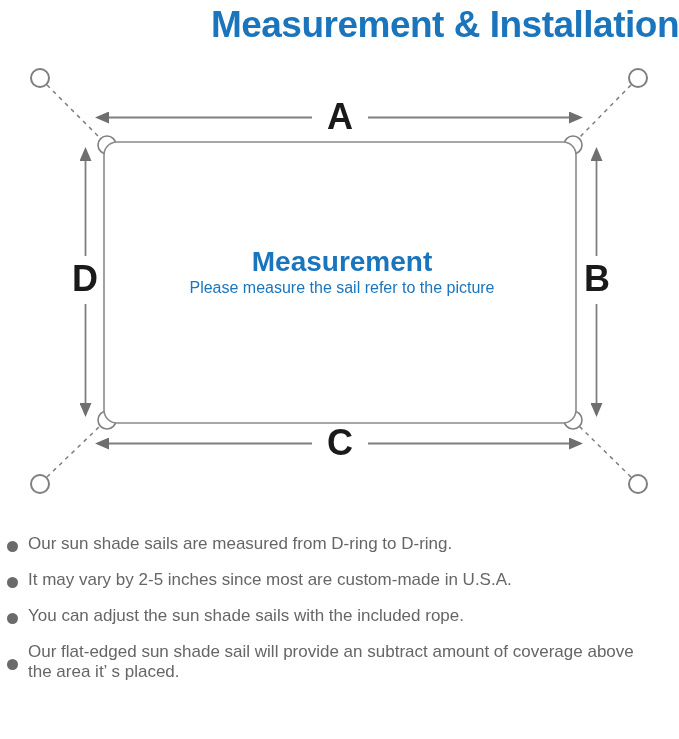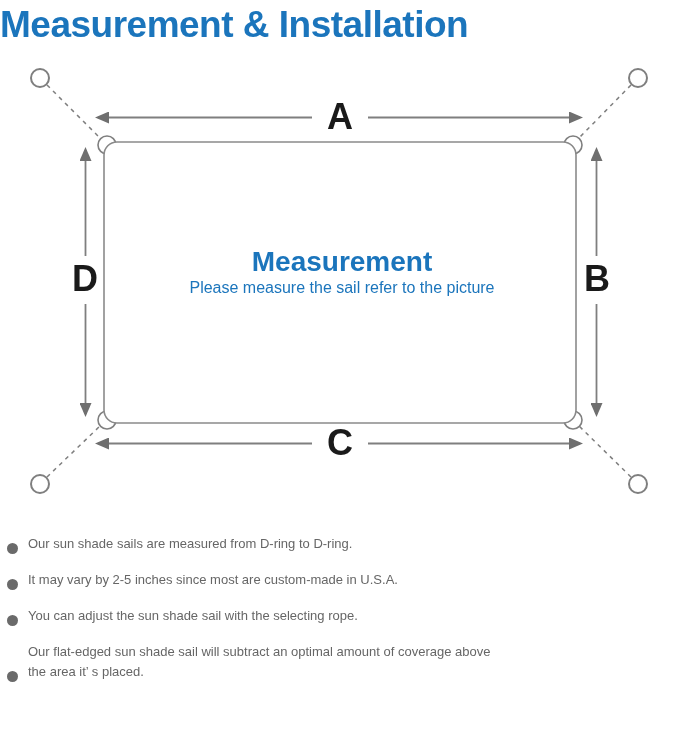--- a/index.html
+++ b/index.html
@@ -10,42 +10,42 @@
   body {
     width: 679px;
     height: 739px;
     font-family: "Liberation Sans", sans-serif;
     overflow: hidden;
   }
   .page-title {
     margin: 0;
     height: 50px;
     line-height: 50px;
-    text-align: left;
+    text-align: right;
     font-size: 37px;
     font-weight: bold;
     color: #1b75bc;
     letter-spacing: -0.5px;
   }
   .diagram-svg {
     display: block;
     width: 679px;
     height: 470px;
   }
   .notes-list {
     list-style: none;
     margin: 14px 0 0 0;
     padding: 0 6px 0 7px;
   }
   .note-item {
     display: flex;
-    align-items: flex-end;
+    align-items: center;
     margin: 0 0 16px 0;
     color: #666666;
-    font-size: 13px;
+    font-size: 17px;
     line-height: 20px;
   }
   .bullet-dot {
     flex: 0 0 auto;
     width: 11px;
     height: 11px;
     border-radius: 50%;
     background: #6a6a6a;
     margin: 5px 10px 0 0;
   }
@@ -106,20 +106,20 @@
   <li class="note-item">
     <span class="bullet-dot"></span>
     <span class="note-text">Our sun shade sails are measured from D-ring to D-ring.</span>
   </li>
   <li class="note-item">
     <span class="bullet-dot"></span>
     <span class="note-text">It may vary by 2-5 inches since most are custom-made in U.S.A.</span>
   </li>
   <li class="note-item">
     <span class="bullet-dot"></span>
-    <span class="note-text">You can adjust the sun shade sail with the selecting rope.</span>
+    <span class="note-text">You can adjust the sun shade sails with the included rope.</span>
   </li>
   <li class="note-item">
     <span class="bullet-dot"></span>
-    <span class="note-text">Our flat-edged sun shade sail will subtract an optimal amount of coverage above
+    <span class="note-text">Our flat-edged sun shade sail will provide an subtract amount of coverage above
 the area it’ s placed.</span>
   </li>
 </ul>
 
 </body></html>

